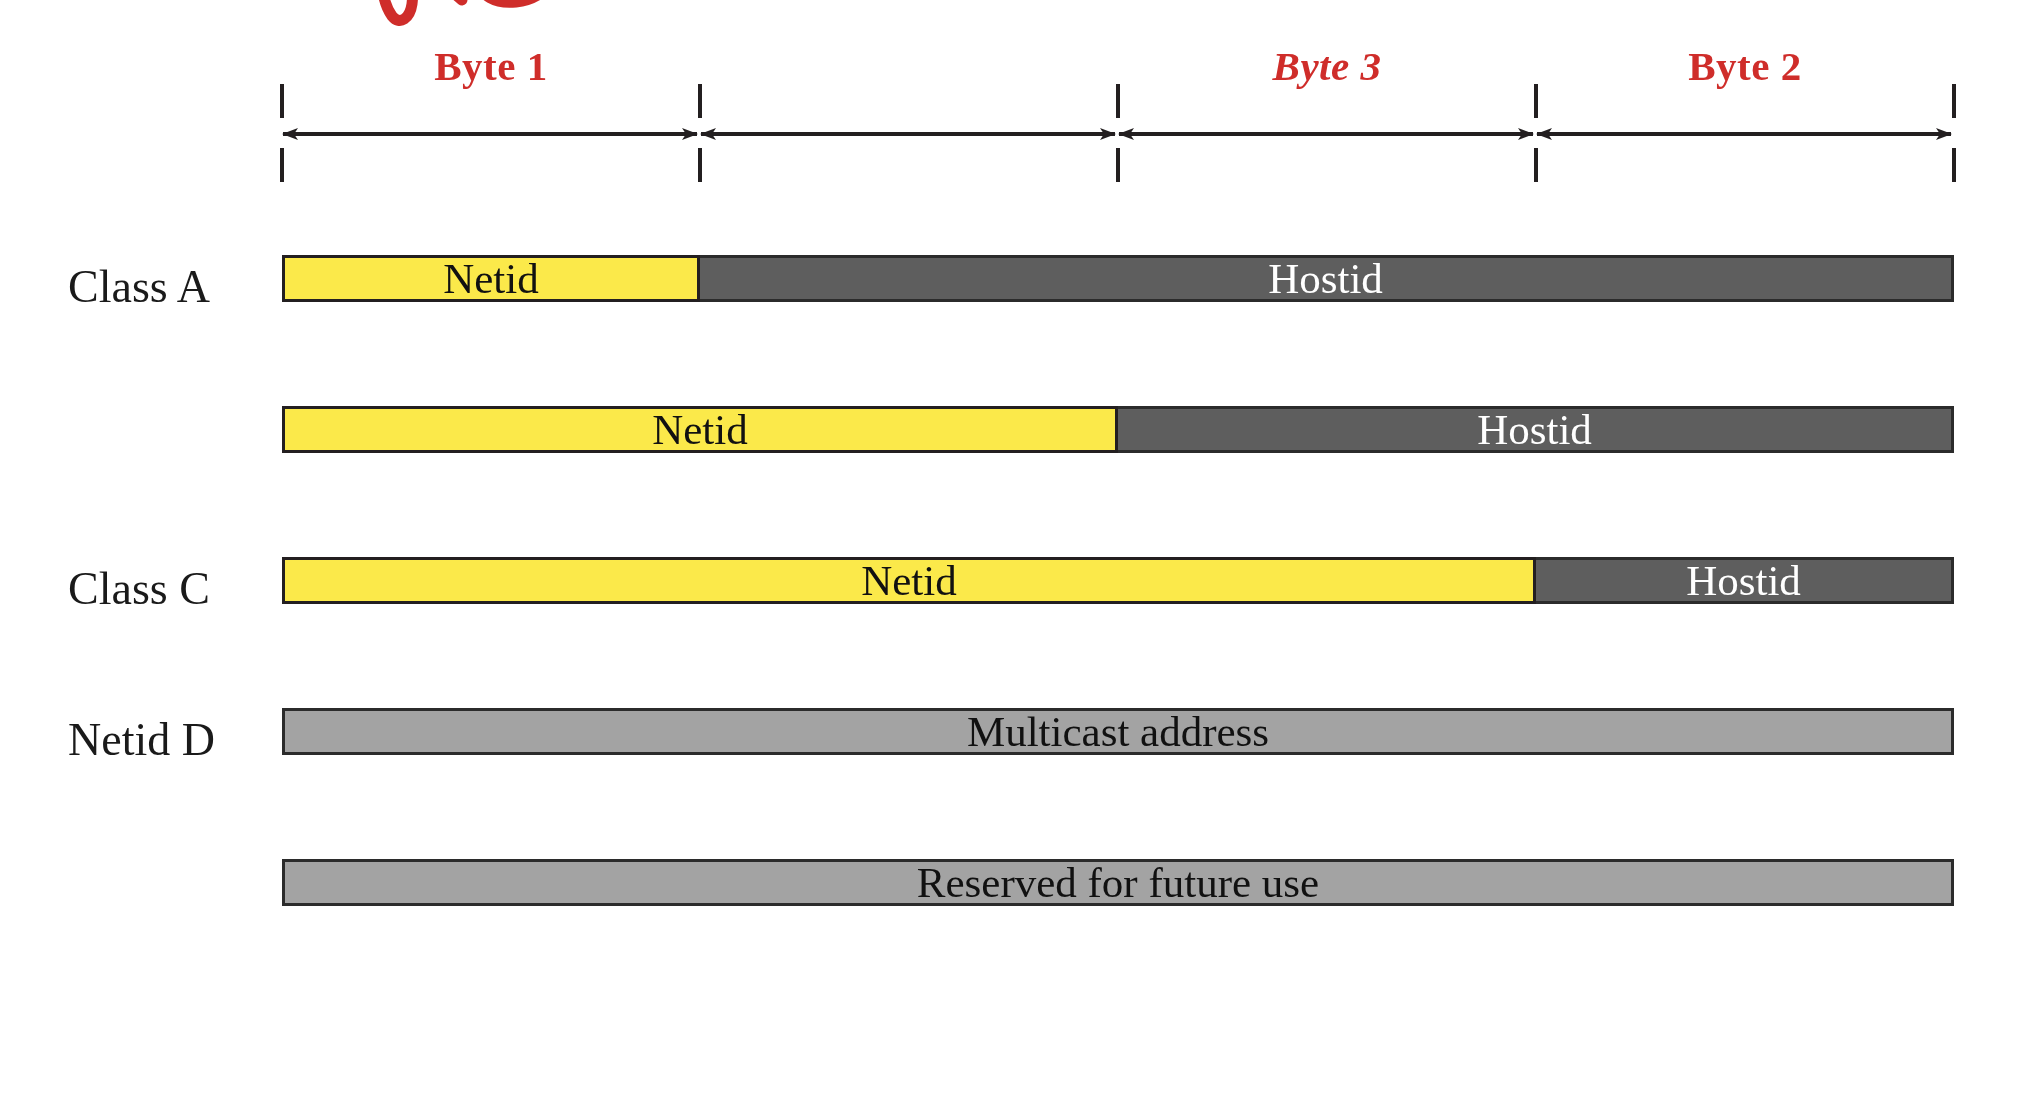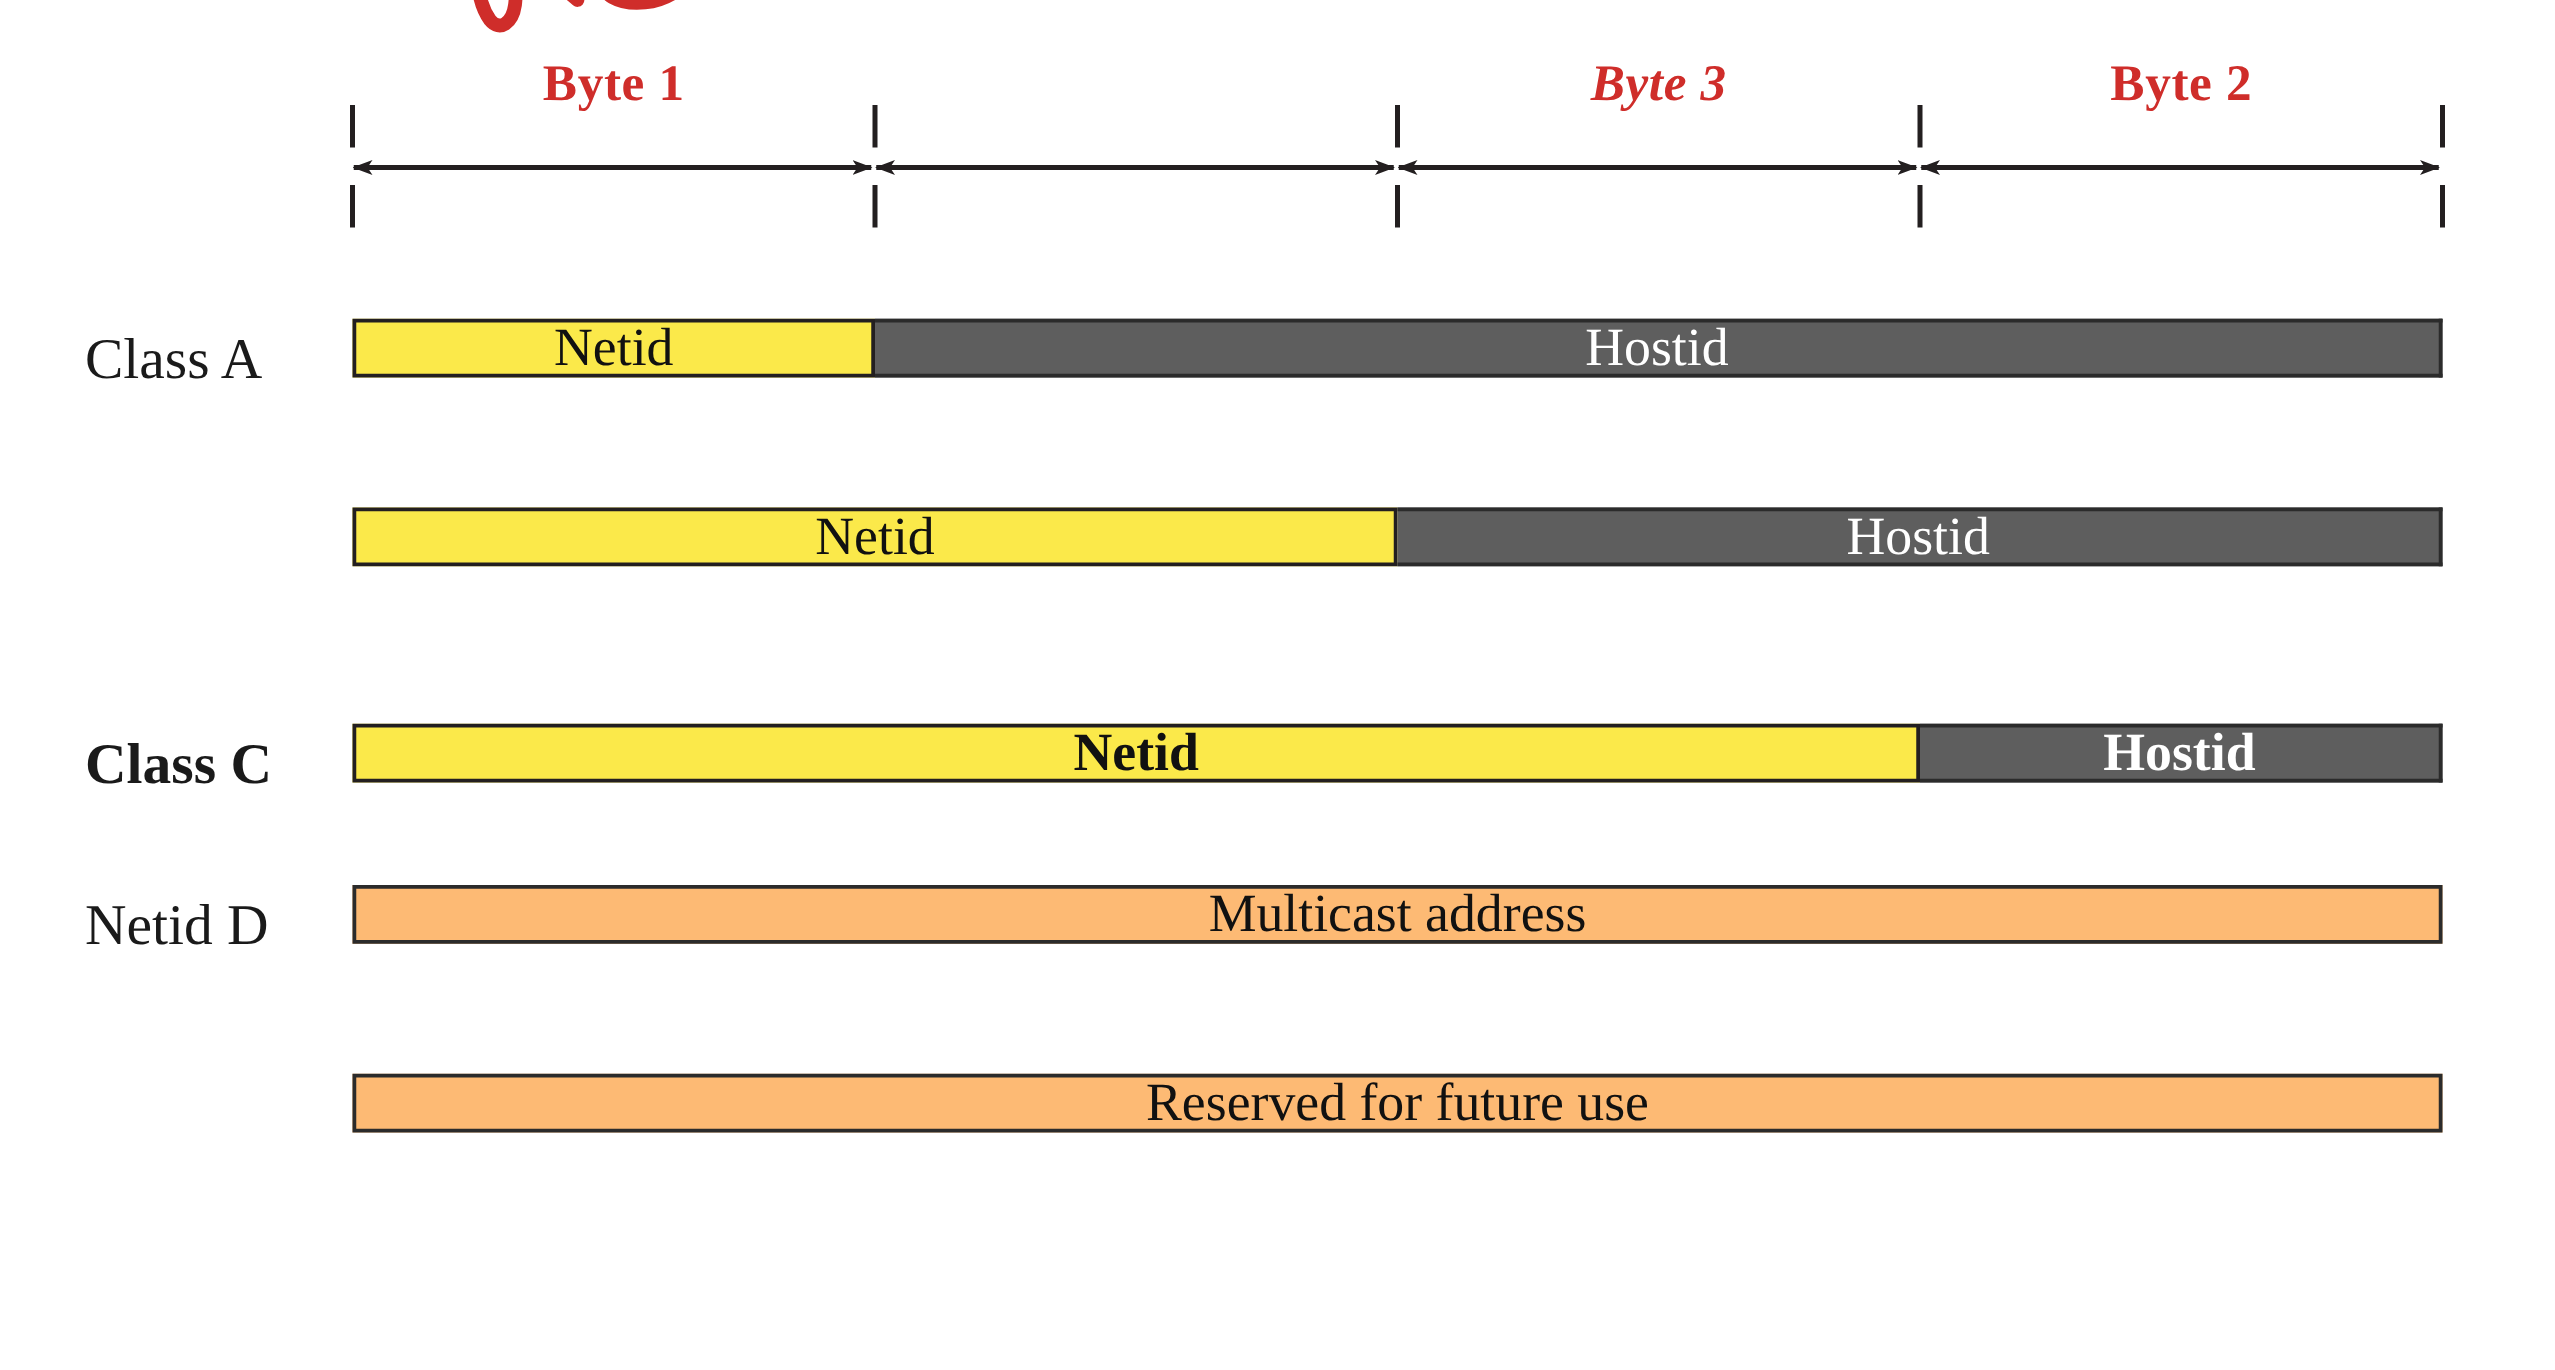--- a/index.html
+++ b/index.html
@@ -101,21 +101,21 @@
     border: 3px solid #231f20;
     color: #111111;
   }
   .seg.hostid {
     background: #5e5e5e;
     border: 3px solid #2b2b2b;
     border-left: none;
     color: #ffffff;
   }
   .seg.plain {
-    background: #fdba74;
+    background: #a3a3a3;
     border: 3px solid #2b2b2b;
     color: #111111;
   }
 
   .seg-text { display: block; }
 </style>
 </head>
 <body>
 
 <div id="stage">
@@ -181,21 +181,21 @@
     <div class="bar" style="left:282px;width:1672px;">
       <div class="seg netid" style="width:836px;">
         <span class="seg-text">Netid</span>
       </div>
       <div class="seg hostid" style="width:836px;">
         <span class="seg-text">Hostid</span>
       </div>
     </div>
   </div>
 
-  <div class="row" style="top:575px;font-weight:bold;">
+  <div class="row" style="top:553px;">
     <div class="row-label">Class C</div>
     <div class="bar" style="left:282px;width:1672px;">
       <div class="seg netid" style="width:1254px;">
         <span class="seg-text">Netid</span>
       </div>
       <div class="seg hostid" style="width:418px;">
         <span class="seg-text">Hostid</span>
       </div>
     </div>
   </div>

